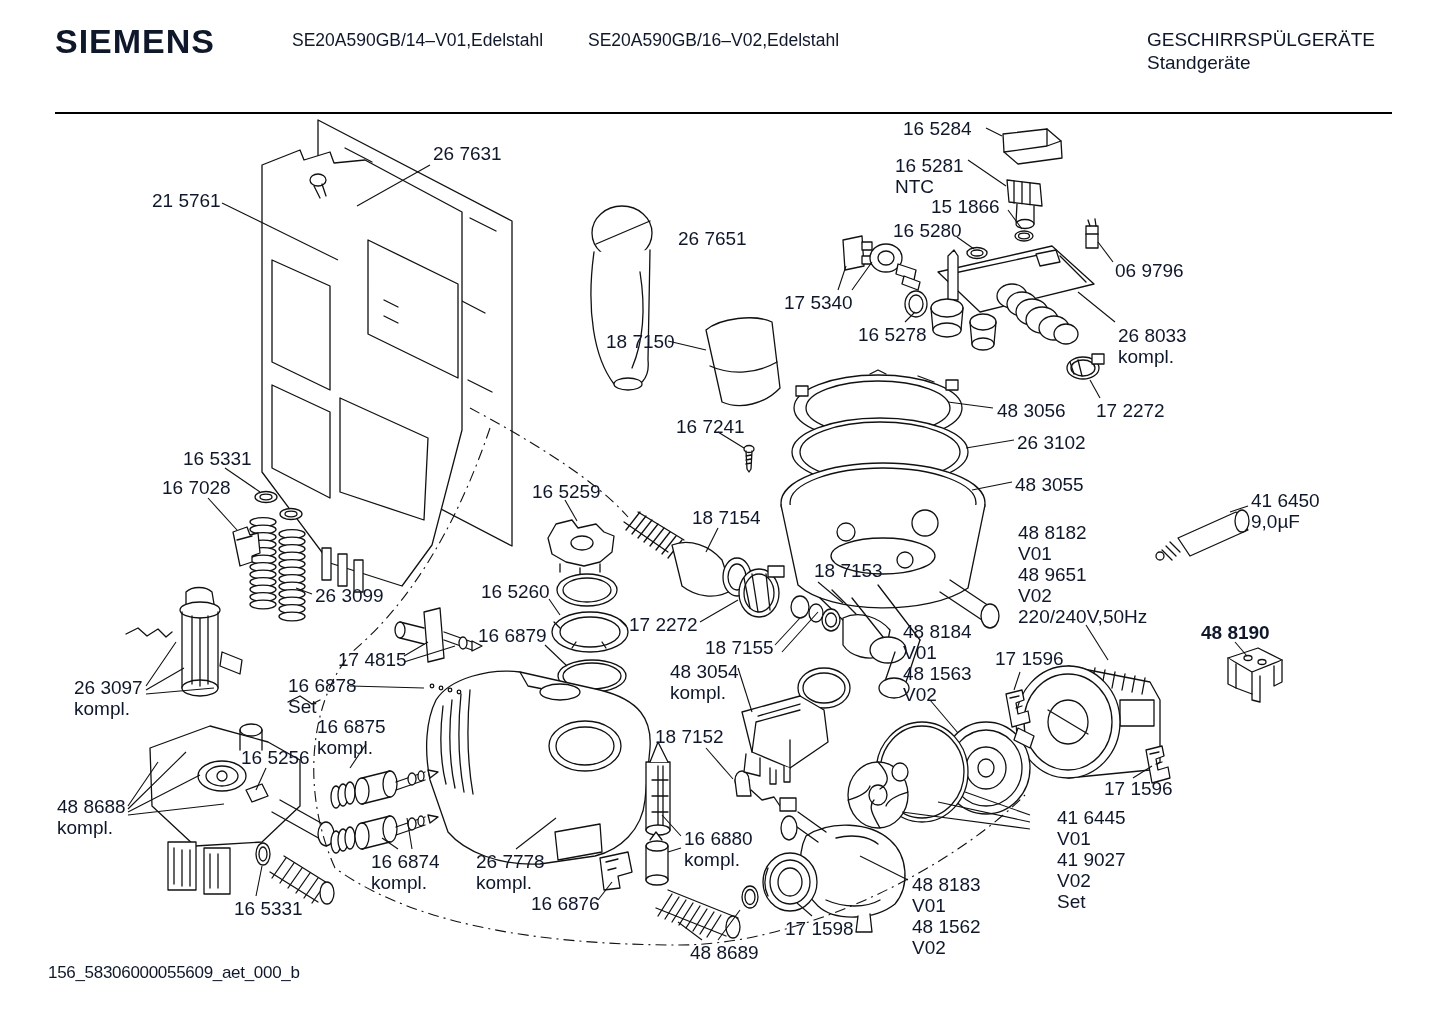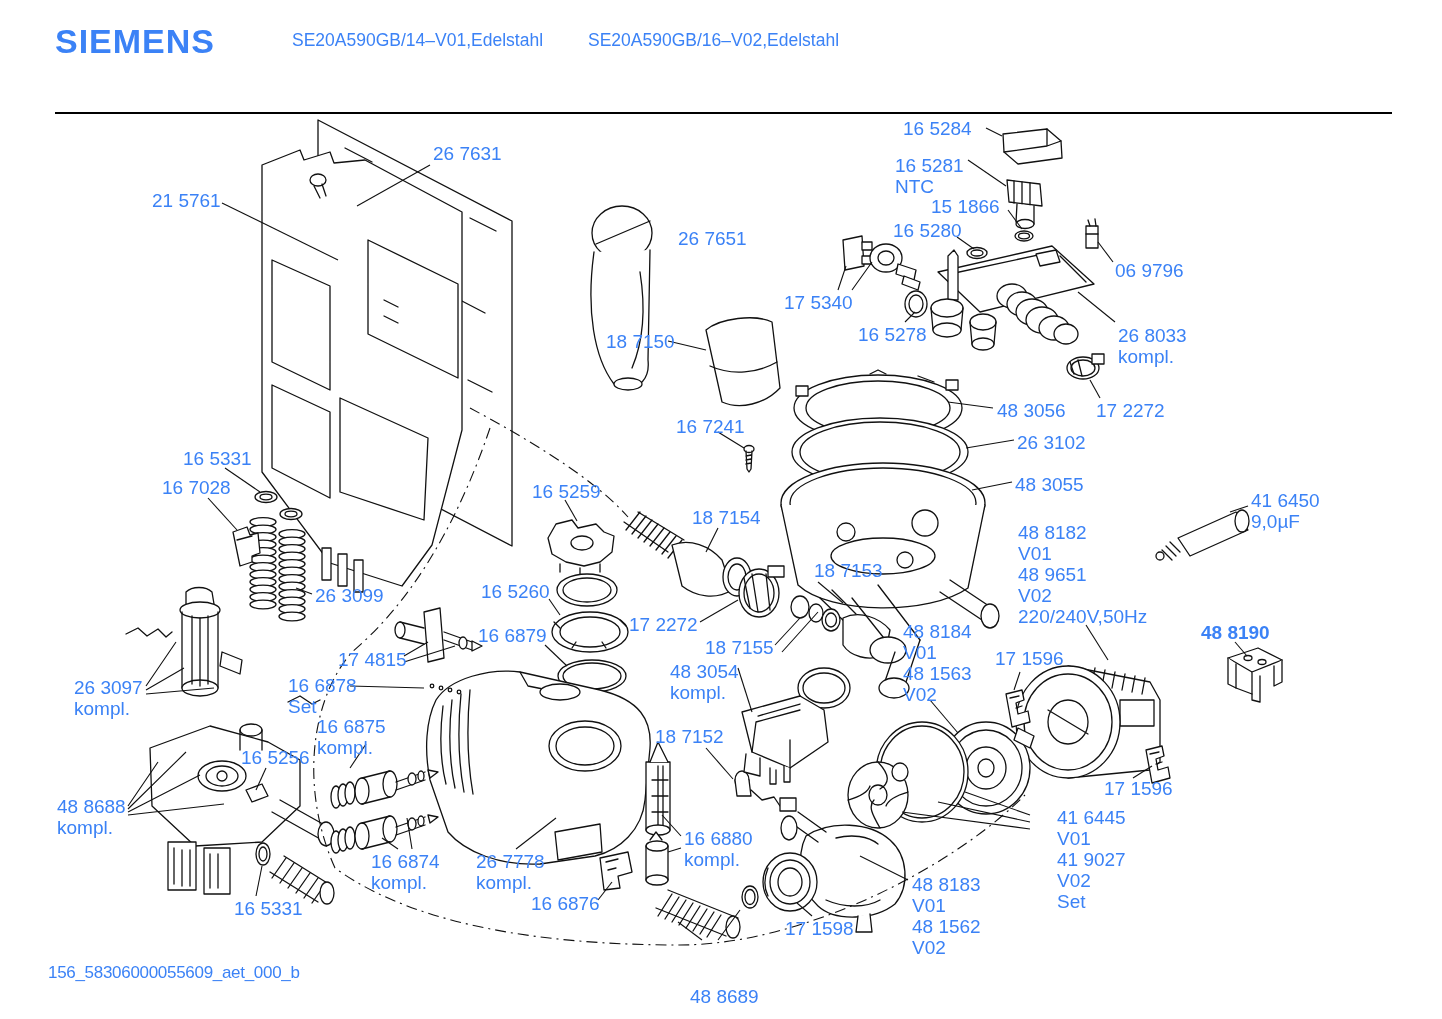--- a/index.html
+++ b/index.html
@@ -1,17 +1,17 @@
 <!DOCTYPE html>
 <html><head>
 <meta charset="utf-8">
 <style>
   html,body{margin:0;padding:0;background:#fff;}
   .page{position:relative;width:1442px;height:1019px;background:#fff;overflow:hidden;
-        font-family:"Liberation Sans","DejaVu Sans",sans-serif;color:#3b82f6;border-radius:7px;}
+        font-family:"Liberation Sans","DejaVu Sans",sans-serif;color:#0f172a;border-radius:7px;}
   .logo{position:absolute;left:55px;top:22px;font-size:34px;font-weight:bold;letter-spacing:1px;}
   .model{position:absolute;top:30px;font-size:17.5px;}
   .model.m1{left:292px;} .model.m2{left:588px;}
   .doctitle{position:absolute;left:1147px;top:28px;font-size:19px;line-height:23px;}
   .rule{position:absolute;left:55px;top:112px;width:1337px;height:2px;background:#000;}
   .footer{position:absolute;left:48px;top:963px;font-size:17px;letter-spacing:-0.3px;}
   .artwork{position:absolute;left:0;top:0;}
   .part-label{position:absolute;font-size:19px;line-height:21px;white-space:nowrap;}
   svg .ln{stroke:#111;fill:none;stroke-width:1.3;stroke-linejoin:round;stroke-linecap:round;}
   svg .w{fill:#fff;}
@@ -19,20 +19,24 @@
   svg .dd{stroke:#111;stroke-width:1.1;fill:none;stroke-dasharray:11 5 2 5;}
 </style>
 </head>
 <body>
 
 <div class="page">
 
   <div class="logo">SIEMENS</div>
   <div class="model m1">SE20A590GB/14–V01,Edelstahl</div>
   <div class="model m2">SE20A590GB/16–V02,Edelstahl</div>
+  <div class="doctitle">
+    <div>GESCHIRRSPÜLGERÄTE</div>
+    <div>Standgeräte</div>
+  </div>
   <div class="rule"></div>
   <div class="footer">156_58306000055609_aet_000_b</div>
 
   <svg class="artwork" width="1442" height="1019" viewBox="0 0 1442 1019">
     <defs>
       <g id="coil">
         <ellipse cx="0" cy="0" rx="13" ry="4.3"></ellipse>
           <ellipse cx="0" cy="7.5" rx="13" ry="4.3"></ellipse>
         <ellipse cx="0" cy="15" rx="13" ry="4.3"></ellipse>
           <ellipse cx="0" cy="22.5" rx="13" ry="4.3"></ellipse>
@@ -562,17 +566,17 @@
       </div>
       <div class="part-label" style="left: 785px; top: 918px;">
         <div>17 1598</div>
       </div>
       <div class="part-label" style="left: 912px; top: 874px;">
         <div>48 8183</div>
         <div>V01</div>
         <div>48 1562</div>
         <div>V02</div>
       </div>
-      <div class="part-label" style="left: 690px; top: 942px; margin-top: 44px;">
+      <div class="part-label" style="left: 690px; top: 942px;">
         <div>48 8689</div>
       </div>
     </div>
 </div>
 
 </body></html>

